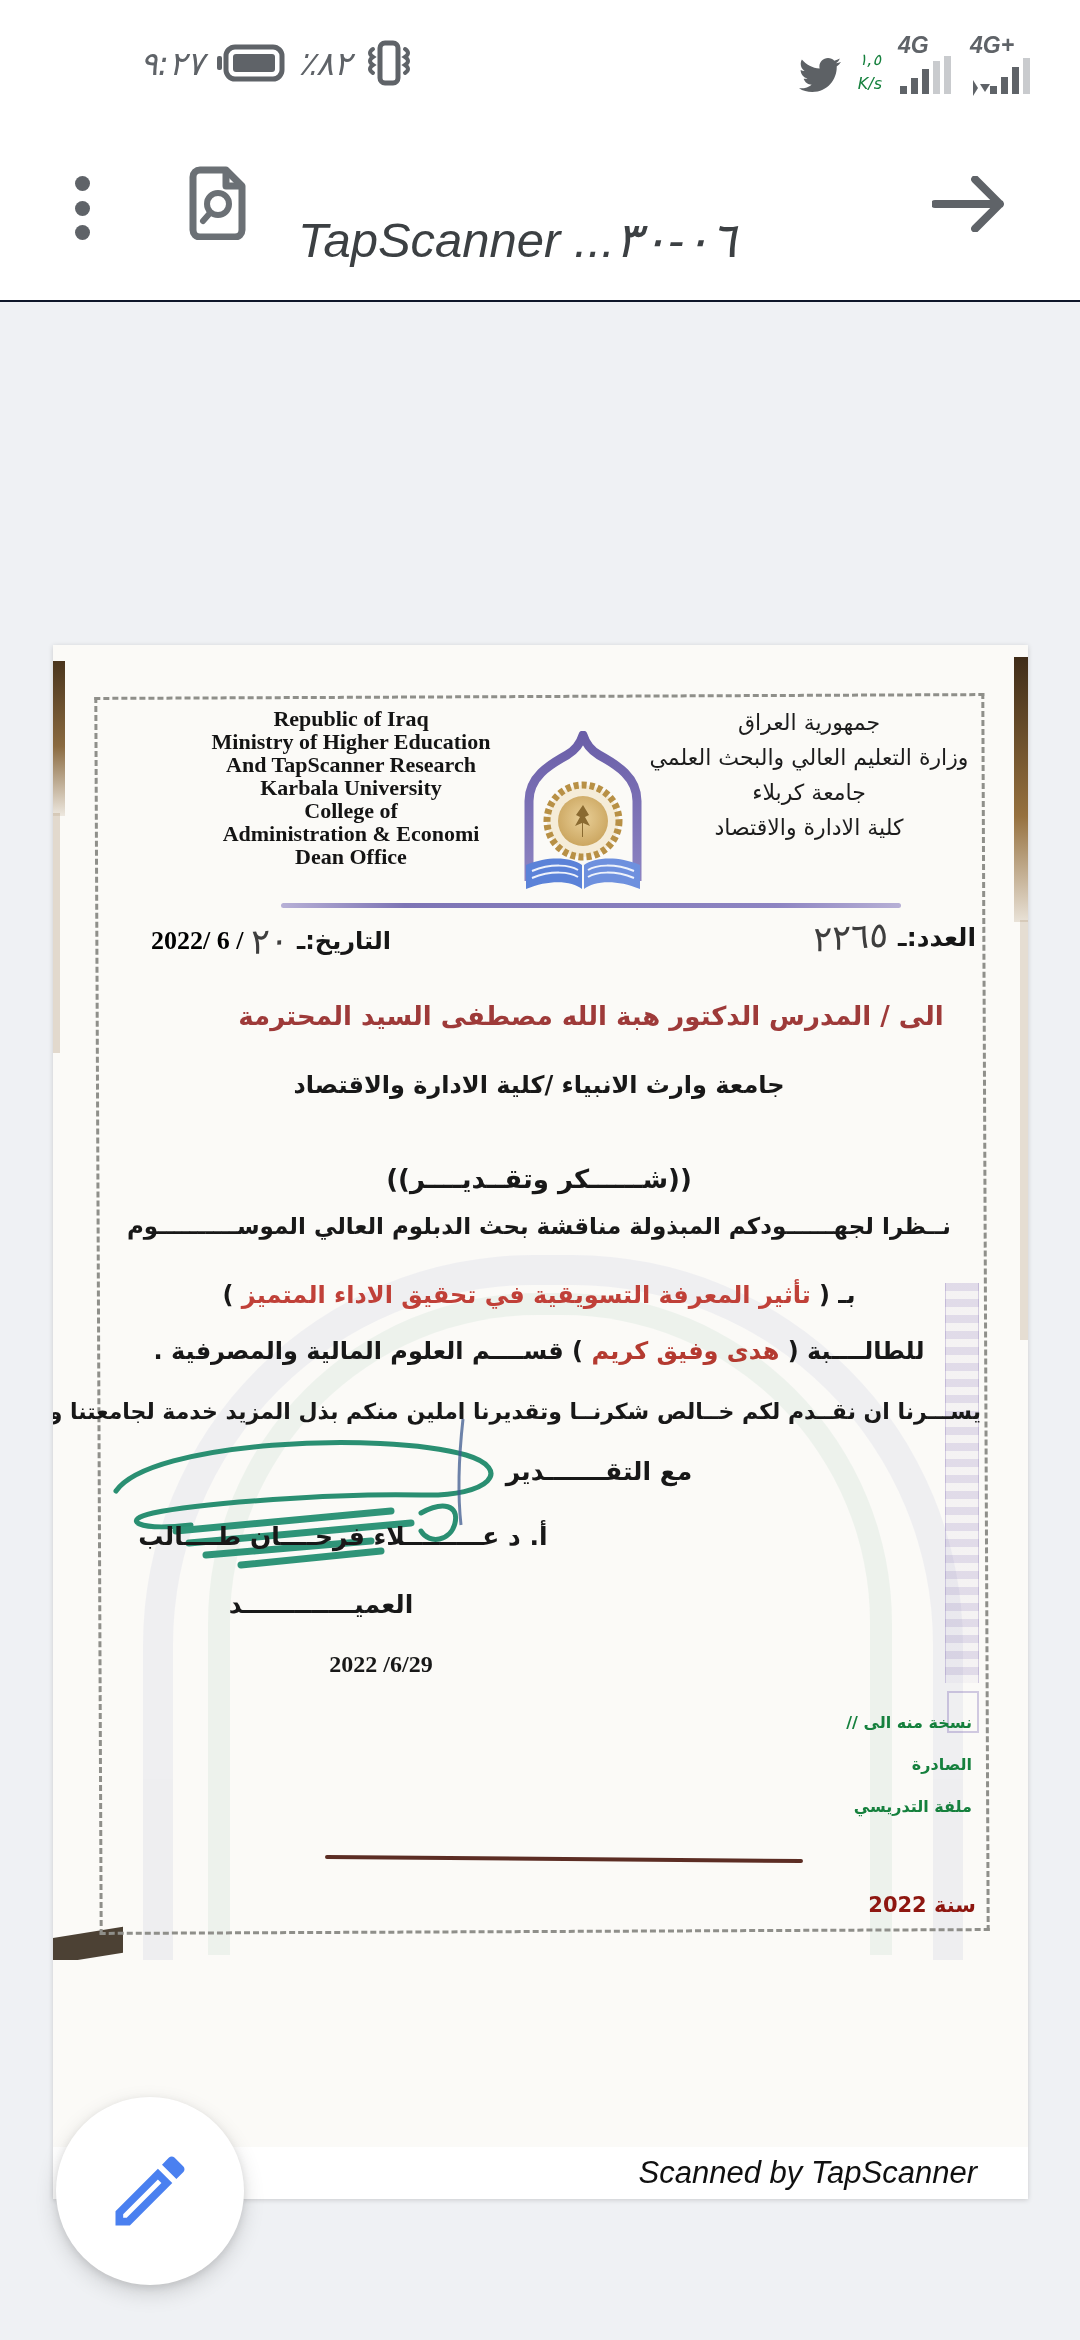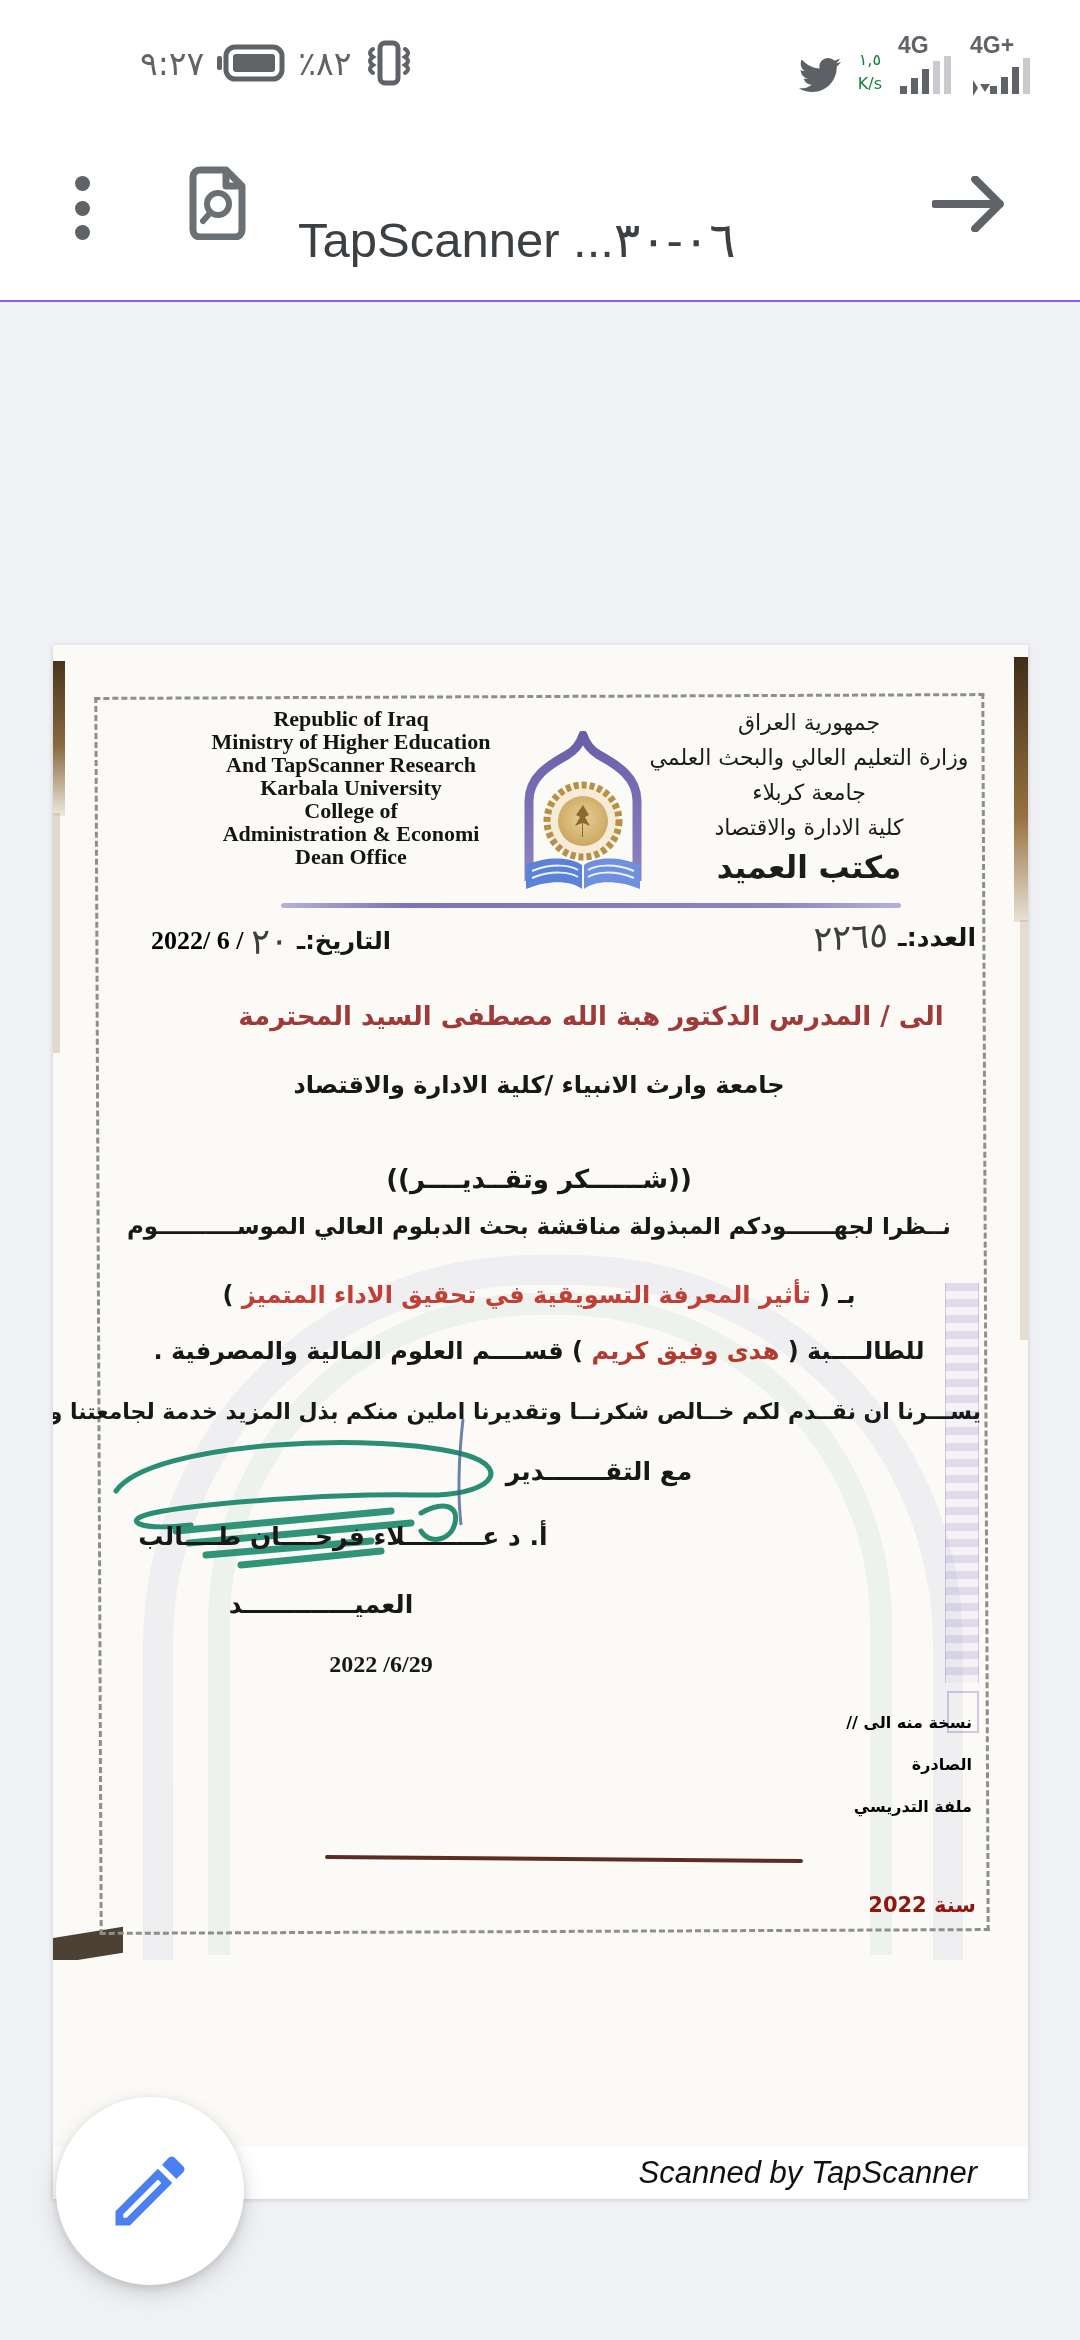--- a/index.html
+++ b/index.html
@@ -1,21 +1,21 @@
 <!DOCTYPE html>
 <html><head>
 <meta charset="utf-8">
 <style>
   html,body{margin:0;padding:0;background:#e9ebee;}
   .screen{position:relative;width:1080px;height:2340px;background:#eff1f4;overflow:hidden;
           font-family:"Liberation Sans",sans-serif;}
 
   
   .topbar{position:absolute;left:0;top:0;width:1080px;height:300px;background:#ffffff;
-          border-bottom:2px solid #8b5cf6;}
+          border-bottom:2px solid #0f172a;font-style:italic;}
   .status-left{position:absolute;left:140px;top:40px;display:flex;align-items:center;gap:12px;
                color:#5f6368;font-family:"DejaVu Sans",sans-serif;font-size:33px;}
   .status-right{position:absolute;right:46px;top:34px;display:flex;align-items:flex-end;gap:16px;color:#5f6368;}
   .speed{font-family:"DejaVu Sans",sans-serif;font-size:16px;line-height:24px;text-align:center;color:#15803d;}
   .netgrp{display:flex;flex-direction:column;align-items:flex-start;gap:0px;}
   .netlbl{font-size:23px;font-weight:bold;color:#5f6368;line-height:22px;}
 
   
   .menu-dots{position:absolute;left:62px;top:176px;width:40px;height:64px;display:flex;
              flex-direction:column;justify-content:space-between;align-items:center;cursor:pointer;}
@@ -83,21 +83,21 @@
   .thesis{top:636px;font-size:24px;}
   .thesis .red{color:#c04038;}
   .student{top:692px;font-size:24px;}
   .student .red{color:#b43a30;}
   .body2{top:754px;font-size:22px;}
   .regards{top:812px;font-size:25px;transform:translateX(60px);}
   .signer{top:877px;font-size:25px;transform:translateX(-196px);}
   .dean{top:945px;font-size:25px;transform:translateX(-218px);}
   .signdate{top:1006px;font-size:24px;font-family:"Liberation Serif",serif;direction:ltr;transform:translateX(-158px);}
   .cc{position:absolute;right:56px;text-align:right;direction:rtl;font-family:"DejaVu Sans",sans-serif;
-      font-size:16px;font-weight:bold;color:#000000;white-space:nowrap;}
+      font-size:16px;font-weight:bold;color:#15803d;white-space:nowrap;}
   .cc1{top:1068px;} .cc2{top:1110px;} .cc3{top:1152px;}
   .brown-line{position:absolute;left:272px;top:1212px;width:478px;height:4px;background:#5c2d24;
               transform:rotate(0.5deg);border-radius:2px;}
   .year{position:absolute;right:52px;top:1248px;font-family:"DejaVu Sans",sans-serif;font-weight:bold;
         font-size:21px;color:#8e1710;direction:rtl;white-space:nowrap;}
 
   .sig{position:absolute;left:28px;top:768px;pointer-events:none;}
 
   .scanbar{position:absolute;left:0;bottom:0;width:975px;height:52px;background:#ffffff;
            display:flex;align-items:center;justify-content:flex-end;padding-right:0;}
@@ -227,21 +227,20 @@
         <path d="M126 134 C 102 124 80 127 70 134 L 70 158 C 80 150 102 148 126 158 Z" fill="#6e90de"></path>
         <path d="M18 140 C 38 132 56 134 64 139 M18 147 C 38 139 56 141 64 146" stroke="#eef2fb" stroke-width="2" fill="none"></path>
         <path d="M120 140 C 100 132 82 134 74 139 M120 147 C 100 139 82 141 74 146" stroke="#eef2fb" stroke-width="2" fill="none"></path>
       </svg>
 
       <div class="ar-block" dir="rtl">
         <div class="l">جمهورية العراق</div>
         <div class="l">وزارة التعليم العالي والبحث العلمي</div>
         <div class="l">جامعة كربلاء</div>
         <div class="l">كلية الادارة والاقتصاد</div>
-        <div class="big">مكتب العميد</div>
       </div>
 
       <div class="sep"></div>
 
       <div class="row-num ar">
         <span class="lbl">العدد:ـ</span>
         <span class="hw">٢٢٦٥</span>
       </div>
       <div class="row-date ar">
         <span class="lbl">التاريخ:ـ</span>

